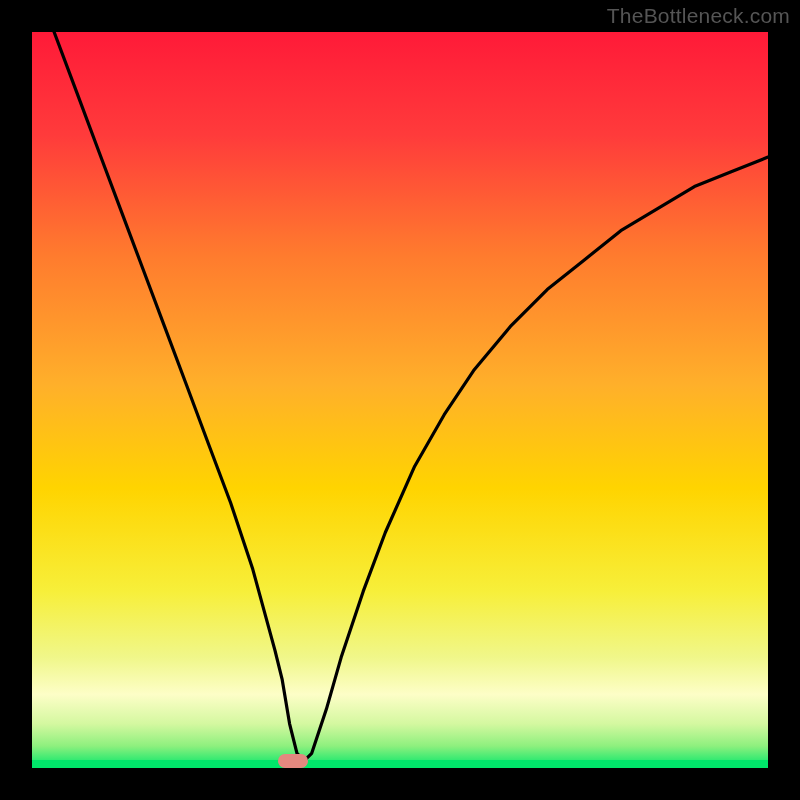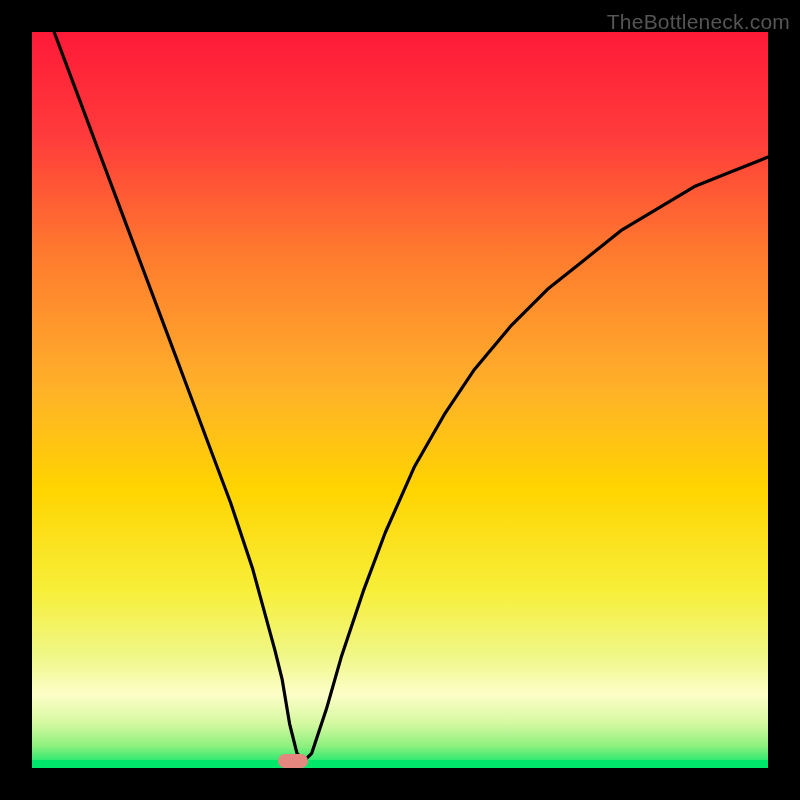--- a/index.html
+++ b/index.html
@@ -20,21 +20,21 @@
   .plot-area {
     position: absolute;
     left: 32px;
     top: 32px;
     width: 736px;
     height: 736px;
     overflow: hidden;
   }
   .watermark {
     position: absolute;
-    top: 10px;
+    top: 4px;
     right: 10px;
     color: #555;
     font-size: 21px;
     font-weight: 500;
     letter-spacing: 0.2px;
     user-select: none;
   }
   .gradient {
     position: absolute;
     inset: 0;

